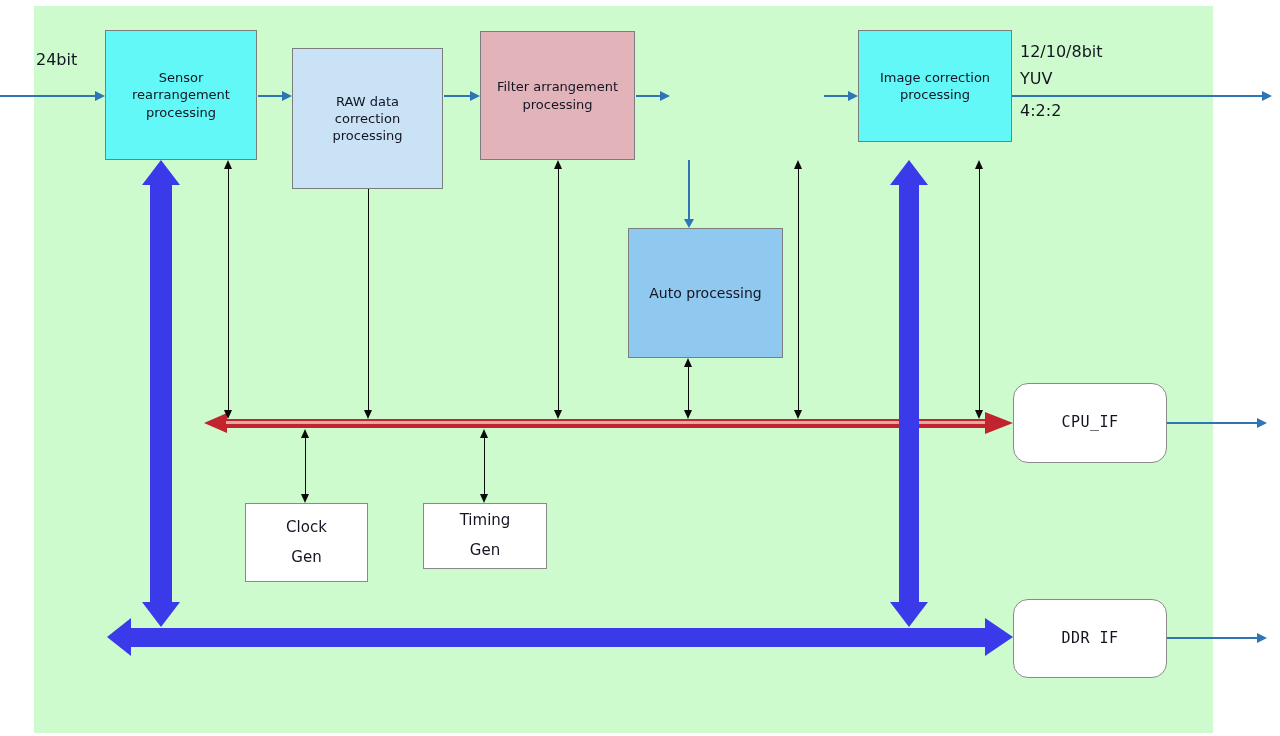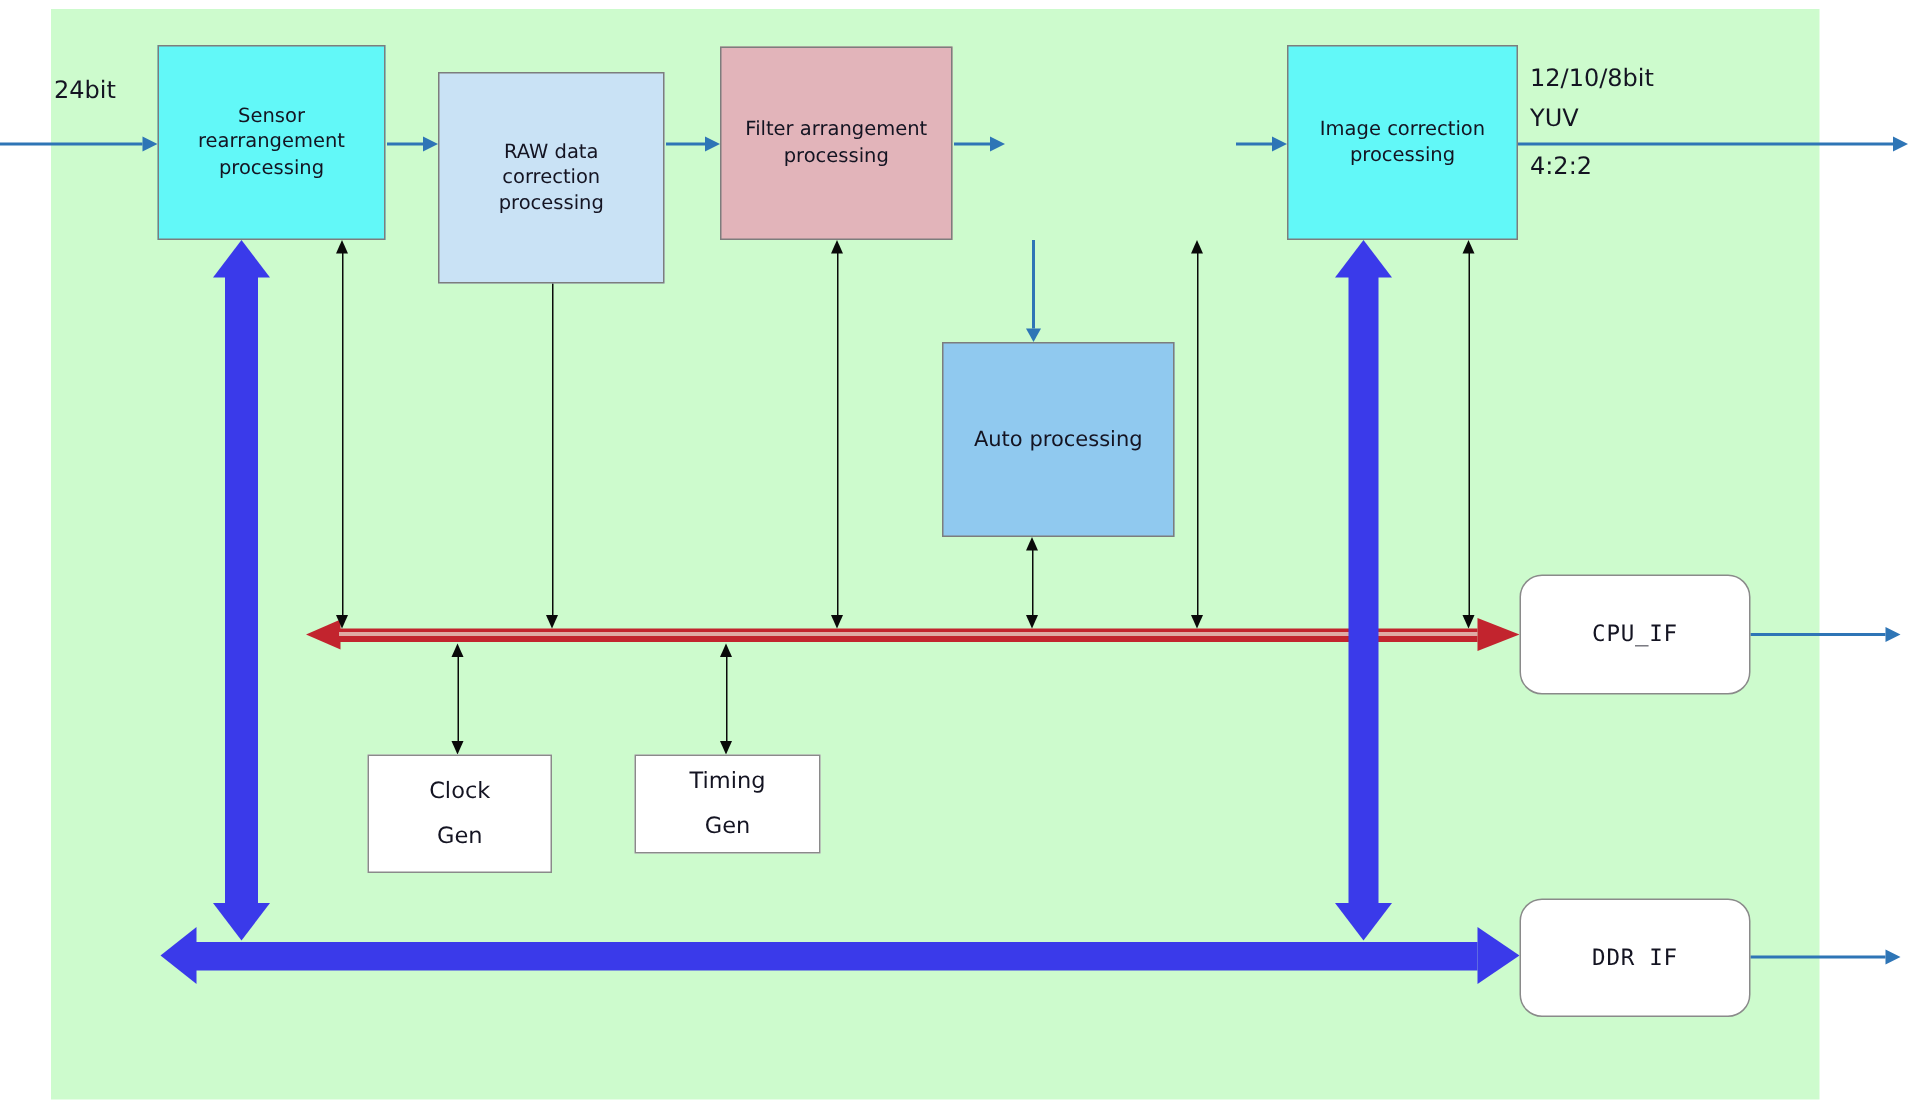--- a/index.html
+++ b/index.html
@@ -163,21 +163,21 @@
   <div class="bline-h" style="left:1167px; top:637px; width:90px;"></div>
   <div class="bhead-r" style="left:1257px; top:633px;"></div>
 
   <div class="blk cyan pad" style="left:105px; top:30px; width:152px; height:130px;">Sensor rearrangement processing</div>
 
   <div class="blk lblue pad" style="left:292px; top:48px; width:151px; height:141px;">RAW data correction processing</div>
 
   <div class="blk pink pad" style="left:480px; top:31px; width:155px; height:129px;">Filter arrangement processing</div>
 
 
-  <div class="blk cyan" style="left:858px; top:30px; width:154px; height:130px; padding:0 2px;">Image correction processing</div>
+  <div class="blk cyan" style="left:858px; top:30px; width:154px; height:112px; padding:0 2px;">Image correction processing</div>
 
   <div class="blk mblue autobox" style="left:611px; top:228px; width:155px; height:130px;margin-left:17px;">Auto processing</div>
 
   <div class="blk white genbox" style="left:245px; top:503px; width:123px; height:79px;">
     <span>Clock</span>
     <span>Gen</span>
   </div>
 
   <div class="blk white genbox" style="left:423px; top:503px; width:124px; height:66px;">
     <span>Timing</span>

